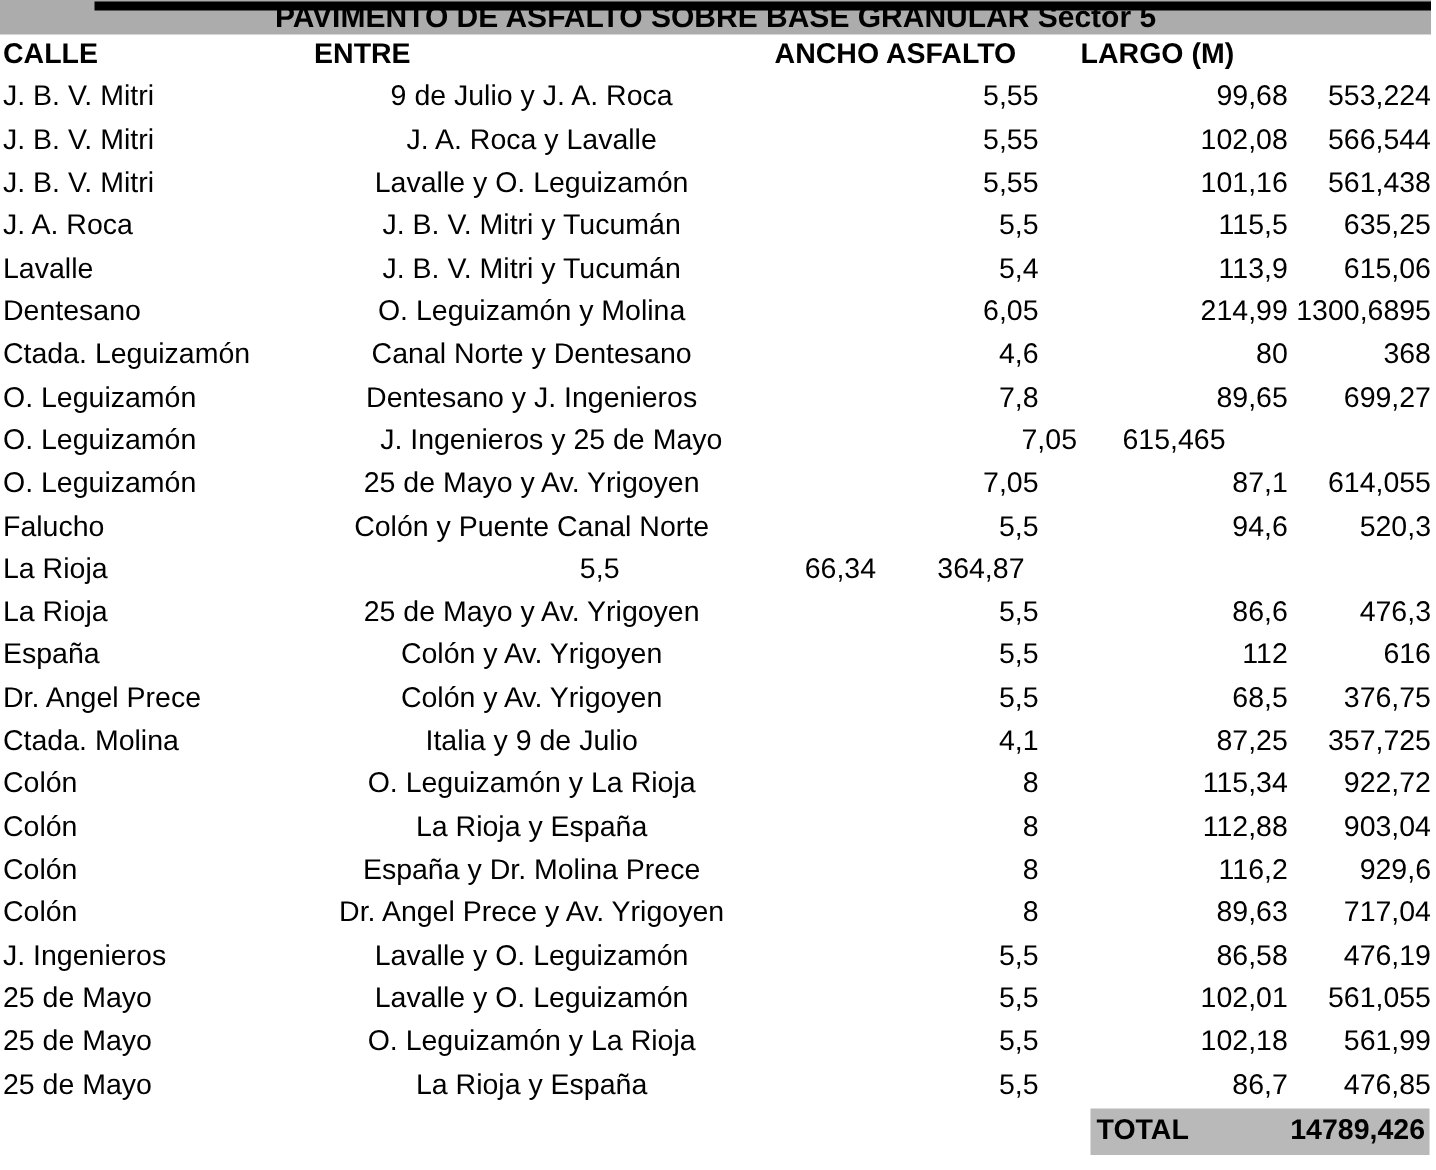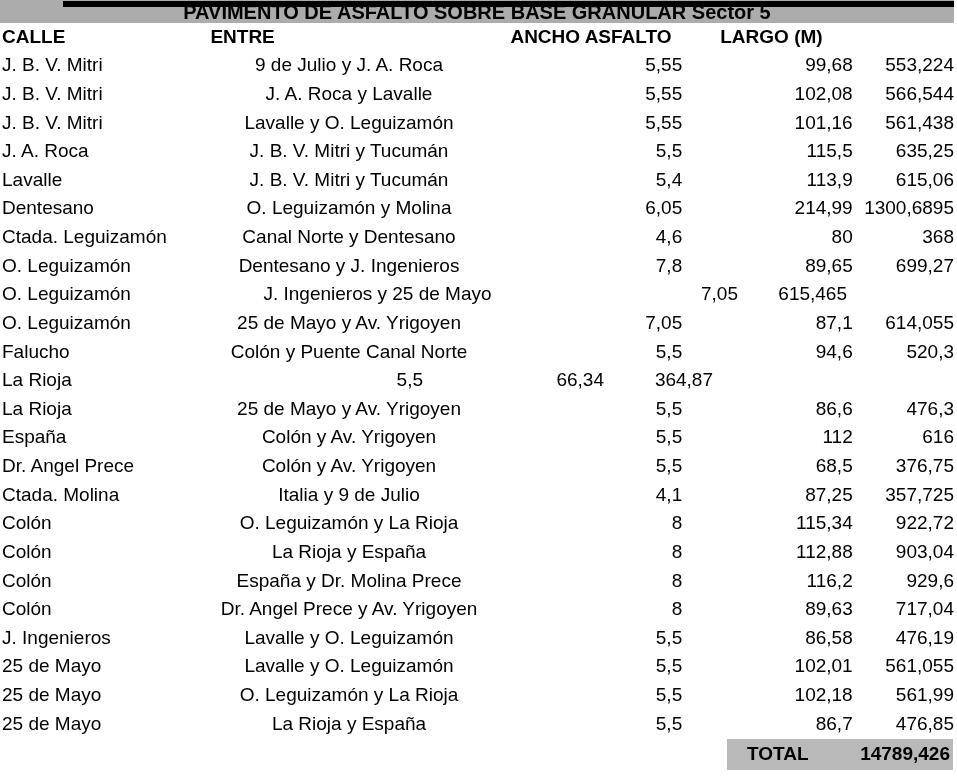--- a/index.html
+++ b/index.html
@@ -18,21 +18,21 @@
     display:flex;align-items:center;justify-content:center;
   }
   .top-border{
     position:absolute;top:1px;left:63px;width:891px;height:6px;
   }
   .title-text{
     font-weight:bold;font-size:20px;line-height:22px;
     white-space:nowrap;
   }
   
-  .hrow,.drow{display:flex;width:957px;gap:10px;}
+  .hrow,.drow{display:flex;width:957px;}
   .hrow{height:28px;}
   .drow{height:28.63px;}
   .c1{width:215px;text-align:left;padding-left:2px;box-sizing:border-box;}
   .c2{width:305px;text-align:center;}
   .c3{width:198px;text-align:right;}
   .c4{width:135px;text-align:right;margin-left:36px;}
   .c5{width:102px;text-align:right;padding-right:3px;box-sizing:border-box;}
   .hrow > div, .drow > div{
     align-self:stretch;
     display:flex;flex-direction:column;justify-content:center;
@@ -45,21 +45,21 @@
   .drow{font-size:19px;}
   
   .total-row{
     display:flex;width:957px;height:31px;margin-top:0.5px;
   }
   .total-spacer{width:727px;}
   .total-box{
     width:226px;
     display:flex;align-items:center;justify-content:space-between;
     font-weight:bold;font-size:19px;
-    padding:0 3px 0 20px;box-sizing:border-box;
+    padding:0 3px 0 4px;box-sizing:border-box;
   }
 </style>
 </head>
 <body>
 
 <div class="page">
 
   <div class="title-bar" style="background: rgb(172, 172, 172);">
     <div class="top-border" style="background: rgb(0, 0, 0);"></div>
     <div class="title-text">PAVIMENTO DE ASFALTO SOBRE BASE GRANULAR Sector 5</div>

